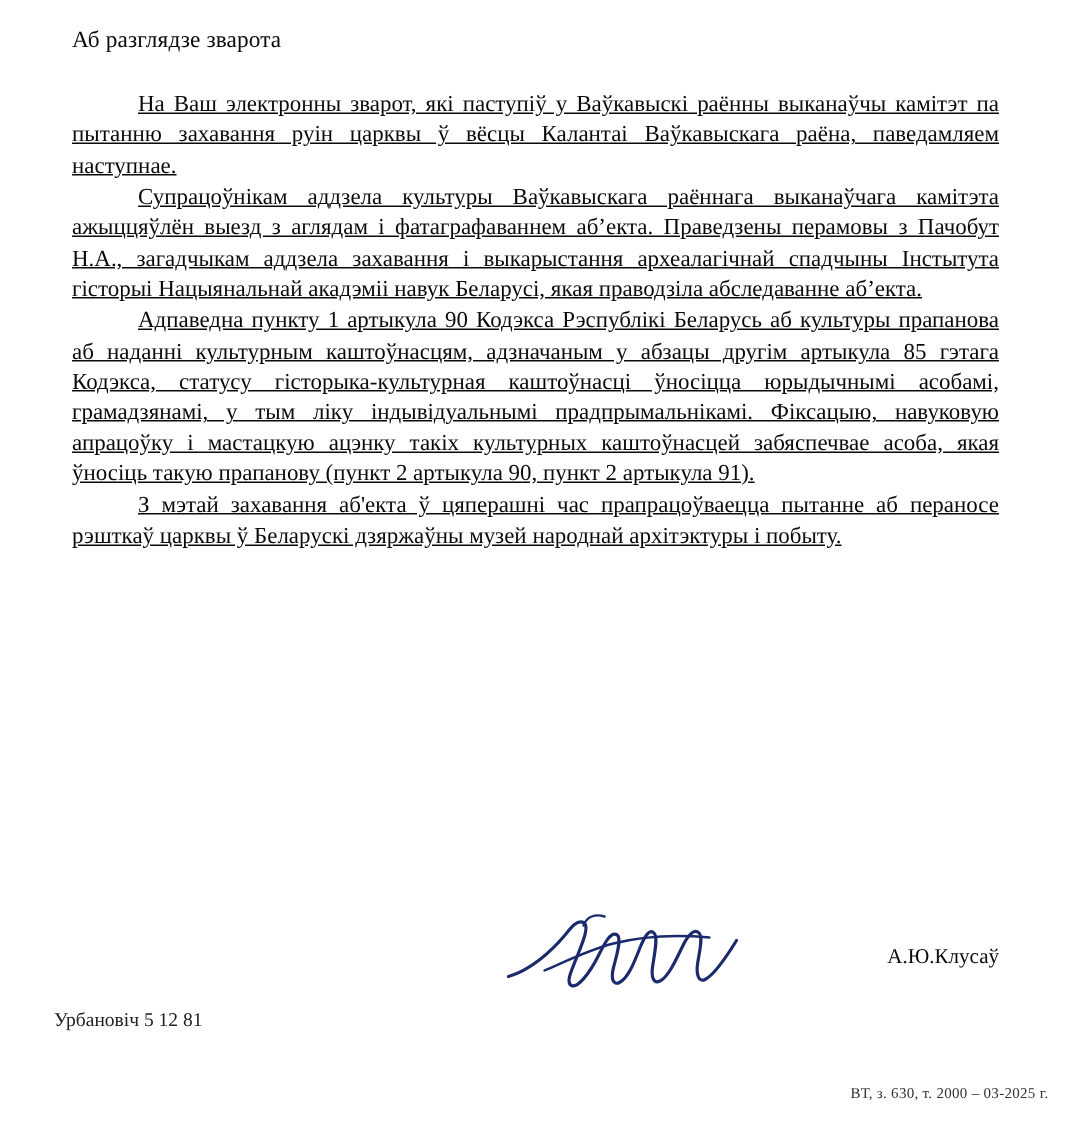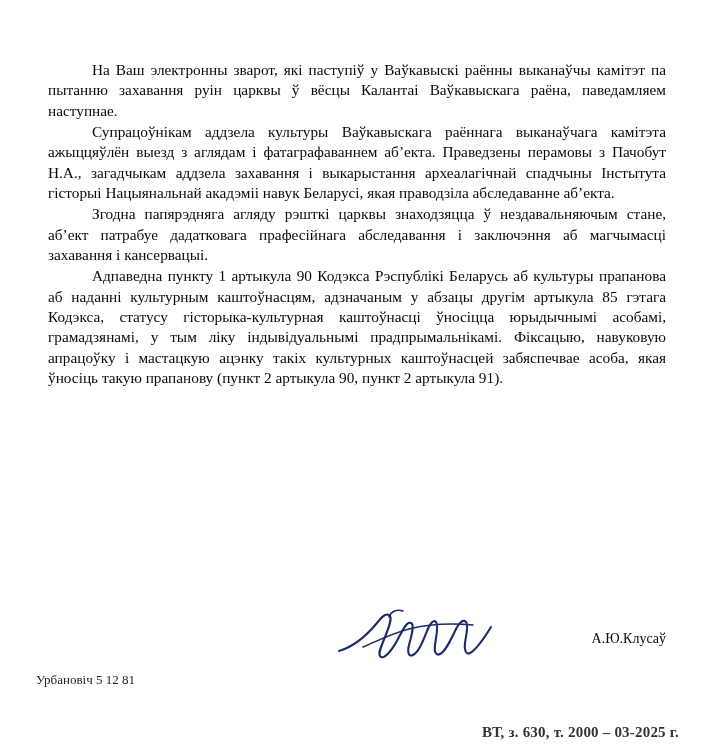--- a/index.html
+++ b/index.html
@@ -36,20 +36,21 @@
     width: 618px;
   }
   .para {
     text-align: justify;
     text-justify: inter-word;
     font-size: 15.3px;
     line-height: 1.33;
     margin: 0 0 1px 0;
     text-indent: 44px;
     hyphens: none;
+    text-decoration: underline;
   }
   .signature-row {
     position: absolute;
     left: 48px;
     top: 625px;
     width: 618px;
     height: 40px;
   }
   .sig-left {
     position: absolute;
@@ -76,40 +77,40 @@
   .footnote-left {
     position: absolute;
     left: 36px;
     top: 672px;
     font-size: 13px;
     color: #222;
     font-family: "Liberation Serif", serif;
   }
   .footnote-right {
     position: absolute;
-    right: 32px;
+    right: 12px;
     top: 724px;
-    font-size: 15px;
+    font-size: 10px;
     color: #333;
     letter-spacing: 0.2px;
     font-family: "Liberation Serif", serif;
-    font-weight: bold;
   }
 </style>
 </head>
 <body>
 
 <div class="page">
 
+  <div class="subject">Аб разглядзе зварота</div>
 
   <div class="body-block">
     <p class="para">На Ваш электронны зварот, які паступіў у Ваўкавыскі раённы выканаўчы камітэт па пытанню захавання руін царквы ў вёсцы Калантаі Ваўкавыскага раёна, паведамляем наступнае.</p>
     <p class="para">Супрацоўнікам аддзела культуры Ваўкавыскага раённага выканаўчага камітэта ажыццяўлён выезд з аглядам і фатаграфаваннем аб’екта. Праведзены перамовы з Пачобут Н.А., загадчыкам аддзела захавання і выкарыстання археалагічнай спадчыны Інстытута гісторыі Нацыянальнай акадэміі навук Беларусі, якая праводзіла абследаванне аб’екта.</p>
-    <p class="para">Згодна папярэдняга агляду рэшткі царквы знаходзяцца ў нездавальняючым стане, аб’ект патрабуе дадатковага прафесійнага абследавання і заключэння аб магчымасці захавання і кансервацыі.</p>
     <p class="para">Адпаведна пункту 1 артыкула 90 Кодэкса Рэспублікі Беларусь аб культуры прапанова аб наданні культурным каштоўнасцям, адзначаным у абзацы другім артыкула 85 гэтага Кодэкса, статусу гісторыка-культурная каштоўнасці ўносіцца юрыдычнымі асобамі, грамадзянамі, у тым ліку індывідуальнымі прадпрымальнікамі. Фіксацыю, навуковую апрацоўку і мастацкую ацэнку такіх культурных каштоўнасцей забяспечвае асоба, якая ўносіць такую прапанову (пункт 2 артыкула 90, пункт 2 артыкула 91).</p>
+    <p class="para">З мэтай захавання аб'екта ў цяперашні час прапрацоўваецца пытанне аб пераносе рэшткаў царквы ў Беларускі дзяржаўны музей народнай архітэктуры і побыту.</p>
   </div>
 
   <div class="signature-row">
     <div class="sig-mark">
       <svg width="170" height="56" viewBox="0 0 170 56" fill="none" xmlns="http://www.w3.org/2000/svg">
         <path d="M6 44 C20 40, 34 28, 44 16 C48 11, 52 6, 56 8 C60 10, 56 20, 52 30 C48 40, 44 48, 48 50 C52 52, 60 42, 66 30 C70 22, 74 14, 78 16 C82 18, 78 30, 76 38 C74 46, 76 50, 80 48 C86 45, 90 34, 94 24 C97 17, 100 12, 103 15 C106 18, 103 30, 102 38 C101 45, 103 49, 107 47 C113 44, 118 32, 123 22 C126 16, 130 12, 133 15 C136 18, 133 28, 132 36 C131 43, 133 48, 137 46 C143 43, 150 33, 158 20" stroke="#1a2a6c" stroke-width="2.1" stroke-linecap="round" stroke-linejoin="round"></path>
         <path d="M30 40 C44 34, 60 26, 76 22 C96 17, 118 16, 140 18" stroke="#1a2a6c" stroke-width="1.6" stroke-linecap="round"></path>
         <path d="M56 10 C58 4, 64 2, 70 4" stroke="#1a2a6c" stroke-width="1.6" stroke-linecap="round"></path>
       </svg>
     </div>

